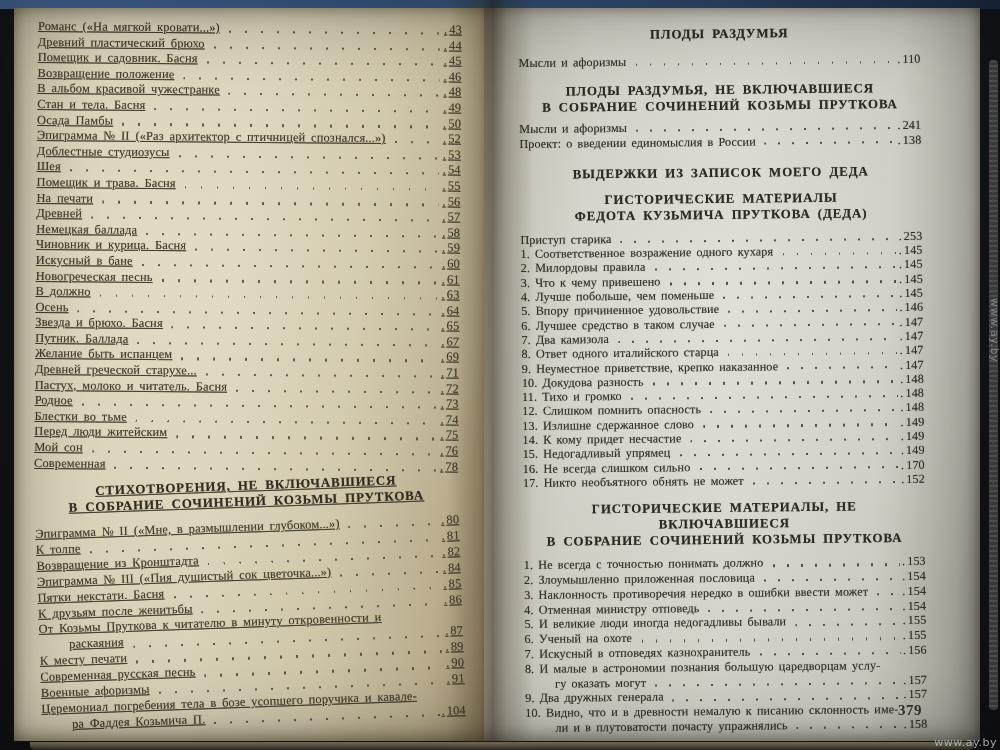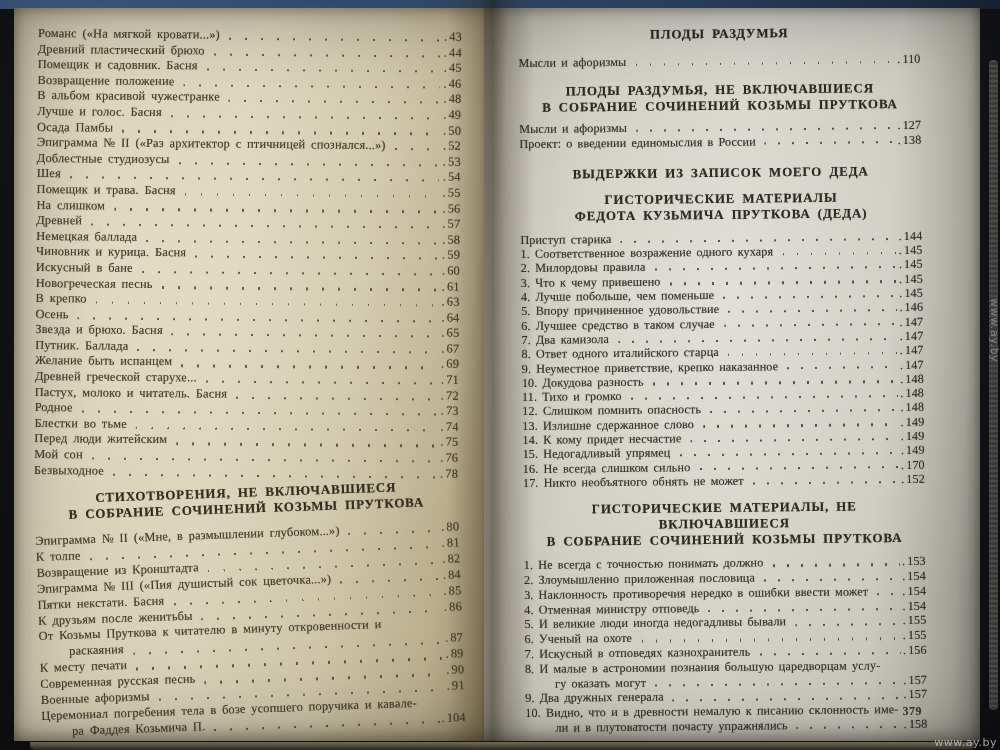--- a/index.html
+++ b/index.html
@@ -38,24 +38,25 @@
     opacity:.8; border-radius:0 0 5px 5px;
   }
   .fore-edge {
     position:absolute; right:2px; top:60px; bottom:40px; width:9px; opacity:.55;
     background:repeating-linear-gradient(180deg,#94938d 0 2.5px,#6f6e68 2.5px 5px);
     border-radius:4px;
   }
 
   
   .lp-content {
-    position:absolute; left:24px; top:18px; width:424px;
+    position:absolute; left:24px; top:11px; width:424px;
     color:#433d2e; font-size:12.4px; line-height:15.6px;
     word-spacing:2.5px; letter-spacing:.15px;
     text-shadow:0 0 .7px rgba(62,55,40,.55);
+    text-decoration:underline;
   }
   .lp-a { transform:rotate(.5deg); transform-origin:left top; }
   .lp-b { margin-top:14px; transform:rotate(-2deg); transform-origin:left center; line-height:15.9px; }
   .rp-content {
     position:absolute; left:34px; top:6px; width:402px;
     color:#33312a; font-size:12.2px; line-height:14.3px;
     word-spacing:2px; letter-spacing:.1px;
     transform:rotate(-.6deg); transform-origin:left top;
     text-shadow:0 0 .7px rgba(45,42,32,.55);
   }
@@ -84,21 +85,21 @@
     background-image:repeating-linear-gradient(90deg, currentColor 0 1.9px, transparent 1.9px 16px);
   }
   .rp-content .ld { background-image:repeating-linear-gradient(90deg, currentColor 0 1.9px, transparent 1.9px 14px); }
   .pg { white-space:nowrap; text-align:right; min-width:20px; }
   .pg::before { content:"."; padding-right:2px; }
   .cont { padding-left:30px; }
   .s4 .entry .row { line-height:14.8px; }
 
   .folio {
     position:absolute; right:58px; bottom:22px; font-weight:bold;
-    font-size:12px; color:#34322b; letter-spacing:.5px;
+    font-size:15px; color:#34322b; letter-spacing:.5px;
   }
   .wm-bottom {
     position:absolute; right:3px; bottom:1px; color:#b9bdc2; opacity:.85;
     font:11px "DejaVu Sans","Liberation Sans",sans-serif; letter-spacing:.5px;
   }
   .wm-side {
     position:absolute; right:-1px; top:298px; writing-mode:vertical-rl; color:#a7abb0; opacity:.65;
     font:10.5px "DejaVu Sans","Liberation Sans",sans-serif; letter-spacing:1px;
   }
   .vignette { position:absolute; inset:0; pointer-events:none; box-shadow:inset 0 0 90px rgba(0,0,0,.38); }
@@ -157,21 +158,21 @@
                 <div class="row">
                   <span class="t">В альбом красивой чужестранке</span>
                   <span class="ld"></span>
                   <span class="pg">48</span>
                 </div>
 
               </div>
 
               <div class="entry">
                 <div class="row">
-                  <span class="t">Лучше и голос. Басня</span>
+                  <span class="t">Стан и тела. Басня</span>
                   <span class="ld"></span>
                   <span class="pg">49</span>
                 </div>
 
               </div>
 
               <div class="entry">
                 <div class="row">
                   <span class="t">Осада Памбы</span>
                   <span class="ld"></span>
@@ -211,21 +212,21 @@
                 <div class="row">
                   <span class="t">Помещик и трава. Басня</span>
                   <span class="ld"></span>
                   <span class="pg">55</span>
                 </div>
 
               </div>
 
               <div class="entry">
                 <div class="row">
-                  <span class="t">На слишком</span>
+                  <span class="t">На печати</span>
                   <span class="ld"></span>
                   <span class="pg">56</span>
                 </div>
 
               </div>
 
               <div class="entry">
                 <div class="row">
                   <span class="t">Древней</span>
                   <span class="ld"></span>
@@ -265,21 +266,21 @@
                 <div class="row">
                   <span class="t">Новогреческая песнь</span>
                   <span class="ld"></span>
                   <span class="pg">61</span>
                 </div>
 
               </div>
 
               <div class="entry">
                 <div class="row">
-                  <span class="t">В крепко</span>
+                  <span class="t">В должно</span>
                   <span class="ld"></span>
                   <span class="pg">63</span>
                 </div>
 
               </div>
 
               <div class="entry">
                 <div class="row">
                   <span class="t">Осень</span>
                   <span class="ld"></span>
@@ -364,21 +365,21 @@
                 <div class="row">
                   <span class="t">Мой сон</span>
                   <span class="ld"></span>
                   <span class="pg">76</span>
                 </div>
 
               </div>
 
               <div class="entry">
                 <div class="row">
-                  <span class="t">Безвыходное</span>
+                  <span class="t">Современная</span>
                   <span class="ld"></span>
                   <span class="pg">78</span>
                 </div>
 
               </div>
             </div>
         </div>
 
         <div class="lp-b">
           <div class="heading">
@@ -515,21 +516,21 @@
         <div class="heading h-gap2">
           <div>ПЛОДЫ РАЗДУМЬЯ, НЕ ВКЛЮЧАВШИЕСЯ</div>
           <div>В СОБРАНИЕ СОЧИНЕНИЙ КОЗЬМЫ ПРУТКОВА</div>
         </div>
         <div class="list m-top2">
 
             <div class="entry">
               <div class="row">
                 <span class="t">Мысли и афоризмы</span>
                 <span class="ld"></span>
-                <span class="pg">127</span>
+                <span class="pg">241</span>
               </div>
             </div>
 
             <div class="entry">
               <div class="row">
                 <span class="t">Проект: о введении единомыслия в России</span>
                 <span class="ld"></span>
                 <span class="pg">138</span>
               </div>
             </div>
@@ -539,21 +540,21 @@
         <div class="heading h-sub">
           <div>ГИСТОРИЧЕСКИЕ МАТЕРИАЛЫ</div>
           <div>ФЕДОТА КУЗЬМИЧА ПРУТКОВА (ДЕДА)</div>
         </div>
         <div class="list m-top3">
 
             <div class="entry">
               <div class="row">
                 <span class="t">Приступ старика</span>
                 <span class="ld"></span>
-                <span class="pg">144</span>
+                <span class="pg">253</span>
               </div>
             </div>
 
             <div class="entry">
               <div class="row">
                 <span class="t">1. Соответственное возражение одного кухаря</span>
                 <span class="ld"></span>
                 <span class="pg">145</span>
               </div>
             </div>

